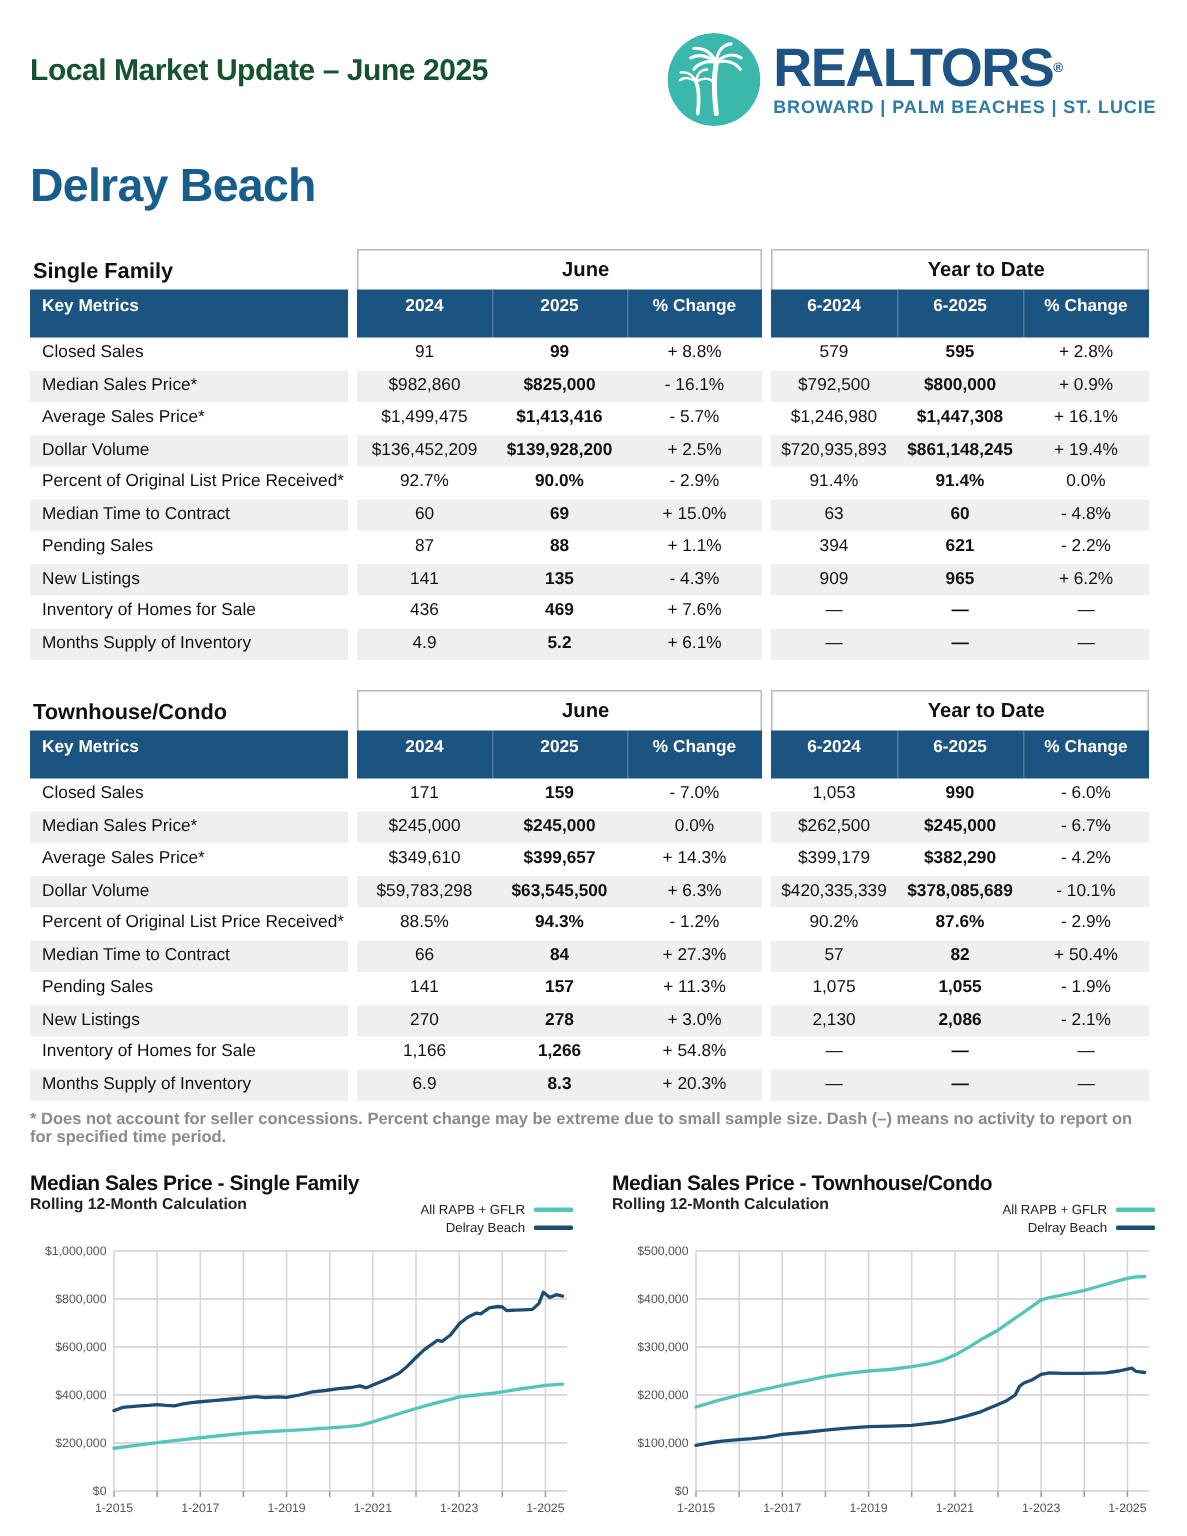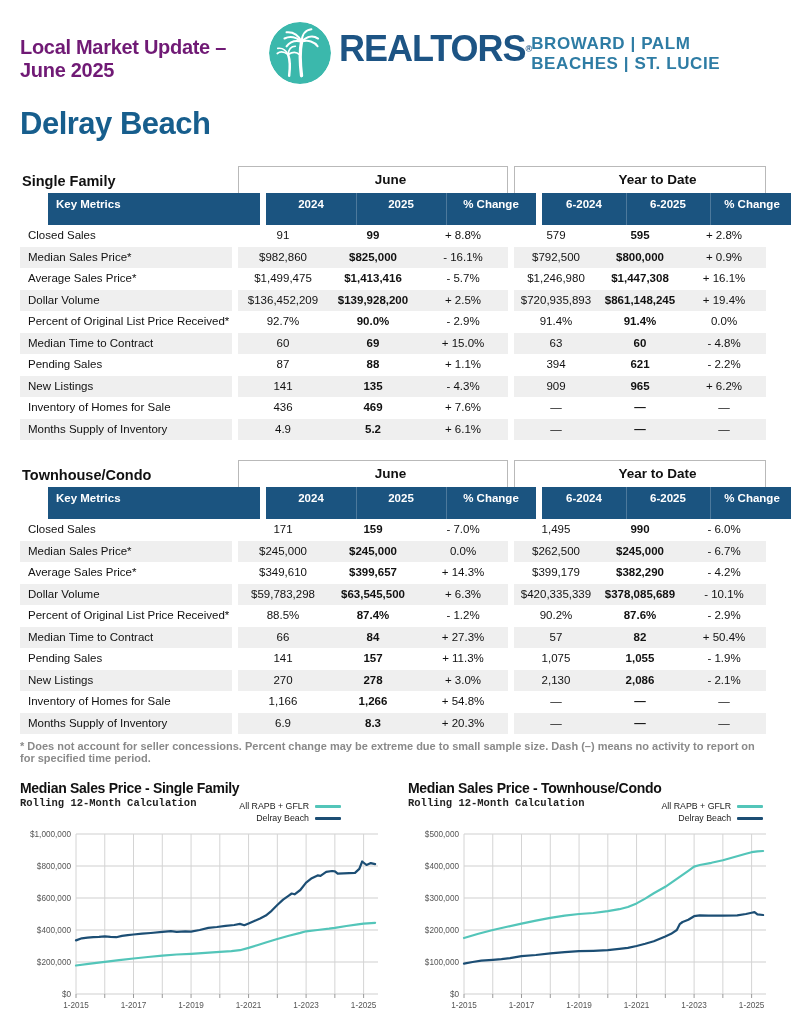--- a/index.html
+++ b/index.html
@@ -2,56 +2,56 @@
 <html style="--navy: #1B5480;"><head>
 <meta charset="utf-8">
 <style>
   * { margin:0; padding:0; box-sizing:border-box; }
   html,body { background:#ffffff; }
   body { font-family:"Liberation Sans", sans-serif; color:#111; }
   .page { width:791px; height:1024px; background:#fff; padding:22px 20px 0 20px; overflow:hidden; }
 
   
   .hdr { display:flex; justify-content:space-between; align-items:flex-start; }
-  .hdr-title { font-size:20px; font-weight:bold; letter-spacing:-0.3px; color:#701a75; margin-top:14px; }
+  .hdr-title { font-size:20px; font-weight:bold; letter-spacing:-0.3px; color:#14532d; margin-top:14px; }
   .logo { display:flex; align-items:center; gap:8px; }
   .logo-circle { width:62px; height:62px; border-radius:50%; display:block; flex:0 0 auto; }
-  .logo-txt { display:flex; flex-direction:row; }
+  .logo-txt { display:flex; flex-direction:column; }
   .logo-brand { font-size:36px; font-weight:bold; letter-spacing:-1px; line-height:34px; }
   .logo-brand sup { font-size:9px; vertical-align:top; }
-  .logo-regions { font-size:17px; font-weight:bold; letter-spacing:0.6px; margin-top:2px; }
+  .logo-regions { font-size:12px; font-weight:bold; letter-spacing:0.6px; margin-top:2px; }
 
   .city { font-size:31px; font-weight:bold; letter-spacing:-0.5px; margin-top:22px; }
 
   
   .market-table { margin-top:24px; --cols:212px 6px 90px 90px 90px 6px 84px 84px 84px; }
   .trow { display:grid; grid-template-columns:var(--cols); }
   .ghead { height:27px; }
   .ghead .section-title { font-size:14.5px; font-weight:bold; line-height:30px; padding-left:2px; }
   .group-box { grid-column:span 3; border:1px solid #b9b9b9; border-bottom:none; text-align:center;
                font-size:13.5px; font-weight:bold; line-height:26px;padding-left:35px; }
-  .thead-blue { height:32px;margin-left:28px; }
+  .thead-blue { height:32px; }
   .thead-blue .cell { background:var(--navy); color:#fff; font-weight:bold; font-size:11.5px;
                       line-height:22px; text-align:center; }
   .thead-blue .cell.label { text-align:left; padding-left:8px; }
   .thead-blue .cell:nth-child(4), .thead-blue .cell:nth-child(5),
   .thead-blue .cell:nth-child(8), .thead-blue .cell:nth-child(9) { box-shadow:inset 1px 0 0 rgba(255,255,255,0.22); }
   .tbody .cell { font-size:11.5px; line-height:21.5px; height:21.5px; text-align:center; white-space:nowrap; }
   .tbody .cell.c0 { text-align:left; padding-left:8px; }
   .tbody .trow.alt .cell { background:#efefef; }
   .tbody .cell.c2, .tbody .cell.c5 { font-weight:bold; }
 
   .tfoot-note { font-size:11px; color:#8a8a8a; margin-top:6px;font-weight:bold; }
 
   
   .charts { display:flex; gap:26px; margin-top:16px; }
   .chart { width:362px; }
-  .chart-head { display:flex; align-items:flex-start; }
+  .chart-head { display:flex; justify-content:space-between; align-items:flex-start; }
   .chart-title { font-size:14px; font-weight:bold; letter-spacing:-0.3px; }
-  .chart-sub { font-size:10.5px; font-weight:bold; color:#222; margin-top:1px;font-family:Liberation Mono, monospace; }
+  .chart-sub { font-size:10.5px; font-weight:bold; color:#222; margin-top:1px; }
   .legend { margin-top:20px; }
   .legend-row { display:flex; align-items:center; justify-content:flex-end; gap:6px;
                 font-size:8.8px; color:#222; line-height:12px; }
   .swatch { display:inline-block; width:26px; height:3px; border-radius:1px; }
   .plot { margin-top:4px; }
   .plot svg text { font-family:"Liberation Sans", sans-serif; }
 
   .chart-foot { font-size:9px; color:#8a8a8a; margin-top:8px; }
   .footer { font-size:8.8px; color:#9a9a9a; text-align:right; margin-top:16px; }
 </style>
@@ -246,21 +246,21 @@
       <div class="cell">% Change</div>
     </div>
     <div class="tbody">
         <div class="trow">
           <div class="cell c0">Closed Sales</div>
           <div class="gap"></div>
           <div class="cell c1">171</div>
           <div class="cell c2">159</div>
           <div class="cell c3">- 7.0%</div>
           <div class="gap"></div>
-          <div class="cell c4">1,495</div>
+          <div class="cell c4">1,053</div>
           <div class="cell c5">990</div>
           <div class="cell c6">- 6.0%</div>
         </div>
         <div class="trow alt">
           <div class="cell c0">Median Sales Price*</div>
           <div class="gap"></div>
           <div class="cell c1">$245,000</div>
           <div class="cell c2">$245,000</div>
           <div class="cell c3">0.0%</div>
           <div class="gap"></div>
@@ -287,21 +287,21 @@
           <div class="cell c3">+ 6.3%</div>
           <div class="gap"></div>
           <div class="cell c4">$420,335,339</div>
           <div class="cell c5">$378,085,689</div>
           <div class="cell c6">- 10.1%</div>
         </div>
         <div class="trow">
           <div class="cell c0">Percent of Original List Price Received*</div>
           <div class="gap"></div>
           <div class="cell c1">88.5%</div>
-          <div class="cell c2">87.4%</div>
+          <div class="cell c2">94.3%</div>
           <div class="cell c3">- 1.2%</div>
           <div class="gap"></div>
           <div class="cell c4">90.2%</div>
           <div class="cell c5">87.6%</div>
           <div class="cell c6">- 2.9%</div>
         </div>
         <div class="trow alt">
           <div class="cell c0">Median Time to Contract</div>
           <div class="gap"></div>
           <div class="cell c1">66</div>

